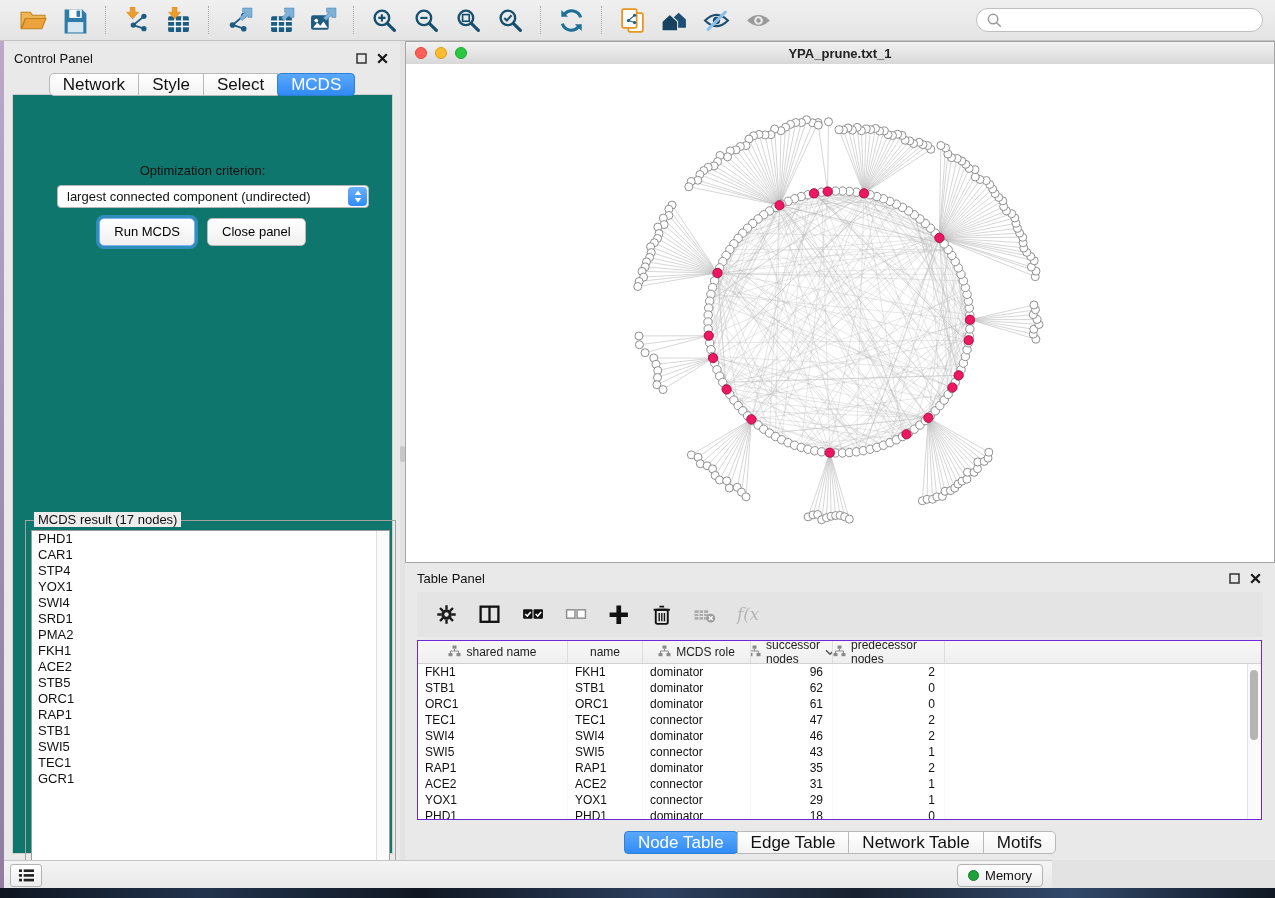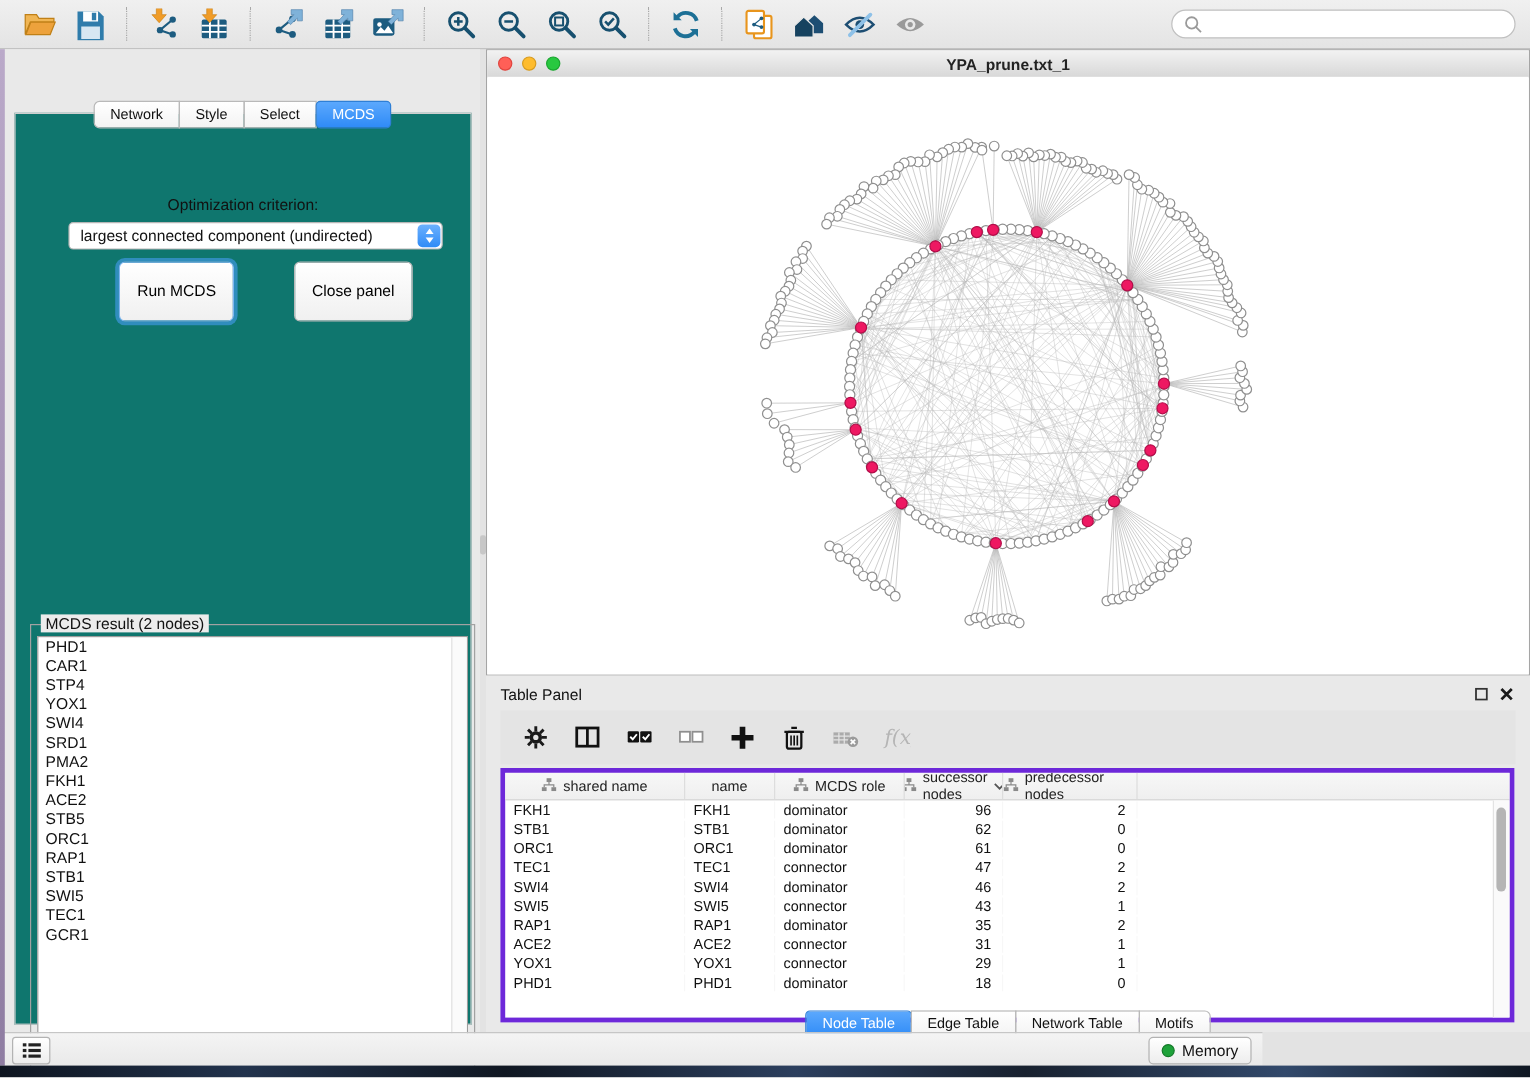--- a/index.html
+++ b/index.html
@@ -23,33 +23,33 @@
   
   .cpanel{position:absolute;left:4px;top:41px;width:396px;height:819px;background:#e9e9e9;}
   .cp-head{height:26px;display:flex;align-items:center;padding:4px 12px 0 10px;}
   .cp-title{font-size:13px;}
   .cp-icos{margin-left:auto;display:flex;gap:10px;align-items:center;}
   .cp-icos svg{display:block;}
   .cp-tabs{position:absolute;left:0;top:32px;width:100%;display:flex;justify-content:center;z-index:2;}
   .cp-content{position:absolute;left:8px;top:53px;width:379px;height:758px;background:#0f766e;
               border:1px solid #cfcfcf;}
   .seg{border:1px solid #b9b9b9;background:linear-gradient(#ffffff,#f3f3f3);padding:3px 13px;
-       font-size:12px;margin-left:-1px;white-space:nowrap;line-height:15px;margin-top:11px;}
+       font-size:17px;margin-left:-1px;white-space:nowrap;line-height:15px;}
   .seg:first-child{border-radius:5px 0 0 5px;margin-left:0;}
   .seg:last-child{border-radius:0 5px 5px 0;}
   .seg.sel{background:linear-gradient(#5ba8fd,#2f8bf7);border-color:#2e7fd6;color:#fff;border-radius:4px;}
   .opt-label{position:absolute;left:0;top:68px;width:100%;text-align:center;font-size:13px;}
   .opt-select{position:absolute;left:44px;top:90px;width:312px;height:23px;background:#fff;
               border:1px solid #b6b6b6;border-radius:4px;display:flex;align-items:center;box-sizing:border-box;}
   .opt-select .val{flex:1;font-size:13px;padding-left:9px;white-space:nowrap;overflow:hidden;}
   .opt-select .step{width:19px;height:19px;margin-right:1px;border-radius:4px;
               background:linear-gradient(#6cb1fe,#2f8bf7);display:flex;align-items:center;justify-content:center;}
   .btn-row{position:absolute;left:0;top:123px;width:100%;display:flex;justify-content:center;gap:12px;}
-  .pbtn{font-size:13px;padding:16px 14px;background:linear-gradient(#ffffff,#f0f0f0);
-        border:1px solid #b9b9b9;border-radius:5px;line-height:16px;margin-left:38px;}
+  .pbtn{font-size:13px;padding:5px 14px;background:linear-gradient(#ffffff,#f0f0f0);
+        border:1px solid #b9b9b9;border-radius:5px;line-height:16px;}
   .pbtn.focus{box-shadow:0 0 0 3px rgba(77,161,255,.55);border-color:#7db4f0;}
   .fieldset{position:absolute;left:12px;top:425px;width:371px;height:371px;border:1px solid #a2a2a2;
             box-sizing:border-box;}
   .fieldset .legend{position:absolute;left:8px;top:-9px;background:#ececec;padding:0 4px;font-size:13px;}
   .mcds-list{position:absolute;left:5px;top:9px;right:5px;bottom:5px;background:#fff;border:1px solid #9c9c9c;
              overflow:hidden;}
   .mcds-list .scroll{position:absolute;right:0;top:0;bottom:0;width:12px;background:#fbfbfb;border-left:1px solid #e0e0e0;}
   .mcds-item{font-size:13px;line-height:16px;padding-left:6px;}
   
   .vsplit{position:absolute;left:400px;top:41px;width:5px;height:819px;}
@@ -63,22 +63,22 @@
   .light{width:12px;height:12px;border-radius:50%;}
   .net-title{position:absolute;left:0;right:0;text-align:center;font-size:13px;font-weight:bold;color:#222;}
   .net-canvas{position:absolute;left:0;top:22px;width:868px;height:498px;background:#fff;}
   
   .tpanel{position:absolute;left:405px;top:563px;width:870px;height:297px;background:#e9e9e9;}
   .tp-head{height:24px;display:flex;align-items:center;padding:3px 14px 0 12px;}
   .tp-title{font-size:13px;}
   .tp-toolbar{position:absolute;left:12px;right:12px;top:29px;height:45px;background:#e4e4e4;
               display:flex;align-items:center;gap:17px;padding-left:16px;}
   .tp-tbtn{width:26px;height:26px;display:flex;align-items:center;justify-content:center;}
-  .tp-table{position:absolute;left:12px;right:13px;top:77px;height:212px;background:#fff;
-            border:4px solid #6d28d9;box-sizing:border-box;overflow:hidden;}
+  .tp-table{position:absolute;left:12px;right:13px;top:77px;height:180px;background:#fff;
+            border:1px solid #6d28d9;box-sizing:border-box;overflow:hidden;}
   .thead{display:flex;height:22px;background:linear-gradient(#f7f7f7,#efefef);border-bottom:1px solid #d2d2d2;}
   .th{display:flex;align-items:center;justify-content:center;gap:5px;font-size:12px;color:#222;
       border-right:1px solid #ddd;box-sizing:border-box;overflow:hidden;}
   .trow{display:flex;height:16px;align-items:center;}
   .td{font-size:12px;box-sizing:border-box;white-space:nowrap;overflow:hidden;border-right:1px solid rgba(0,0,0,0.03);}
   .td.l{padding-left:7px;text-align:left;}
   .td.r{padding-right:9px;text-align:right;}
   .tbl-scroll{position:absolute;right:0;top:23px;bottom:0;width:13px;background:#fafafa;border-left:1px solid #e3e3e3;}
   .tbl-thumb{position:absolute;left:2px;top:6px;width:8px;height:70px;background:#b5b5b5;border-radius:4px;}
   .tp-tabs{position:absolute;left:0;right:0;top:268px;display:flex;justify-content:center;}
@@ -243,20 +243,31 @@
       <div class="search">
       <svg width="17" height="17" viewBox="0 0 18 18">
           <circle cx="7.5" cy="7.5" r="5" fill="none" stroke="#9a9a9a" stroke-width="1.6"></circle>
           <path d="M11.3 11.3l4.4 4.4" stroke="#9a9a9a" stroke-width="1.6"></path>
         </svg>
       <input type="text" placeholder="" style="">
     </div>
   </div>
 
   <div class="cpanel">
+    <div class="cp-head">
+      <span class="cp-title">Control Panel</span>
+      <span class="cp-icos">
+        <svg width="11" height="11" viewBox="0 0 11 11">
+            <rect x="1" y="1" width="9" height="9" fill="none" stroke="#333" stroke-width="1.5"></rect>
+          </svg>
+        <svg width="11" height="11" viewBox="0 0 11 11">
+            <path d="M1.2 1.2l8.6 8.6M9.8 1.2l-8.6 8.6" stroke="#1a1a1a" stroke-width="2.3"></path>
+          </svg>
+      </span>
+    </div>
     <div class="cp-tabs" id="cp-tabs">
         <div class="seg">Network</div>
         <div class="seg">Style</div>
         <div class="seg">Select</div>
         <div class="seg sel">MCDS</div>
       </div>
     <div class="cp-content">
       <div class="opt-label">Optimization criterion:</div>
       <div class="opt-select">
         <span class="val">largest connected component (undirected)</span>
@@ -265,21 +276,21 @@
               <path d="M6 1.5L9.3 6H2.7z" fill="#fff"></path>
               <path d="M6 13.5L2.7 9h6.6z" fill="#fff"></path>
             </svg>
         </span>
       </div>
       <div class="btn-row">
         <button class="pbtn focus">Run MCDS</button>
         <button class="pbtn">Close panel</button>
       </div>
       <div class="fieldset">
-        <span class="legend">MCDS result (2 nodes)</span>
+        <span class="legend">MCDS result (17 nodes)</span>
         <div class="mcds-list" id="mcds-list">
           <div class="scroll"></div>
         <div class="mcds-item">PHD1</div>
             <div class="mcds-item">CAR1</div>
             <div class="mcds-item">STP4</div>
             <div class="mcds-item">YOX1</div>
             <div class="mcds-item">SWI4</div>
             <div class="mcds-item">SRD1</div>
             <div class="mcds-item">PMA2</div>
             <div class="mcds-item">FKH1</div>

